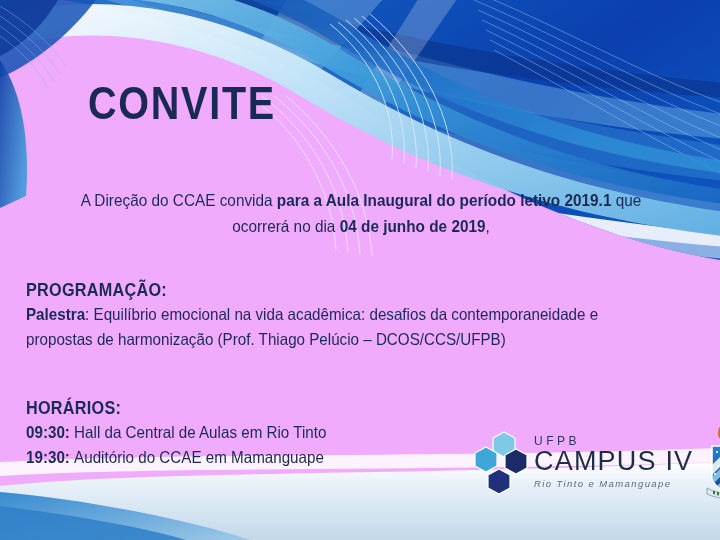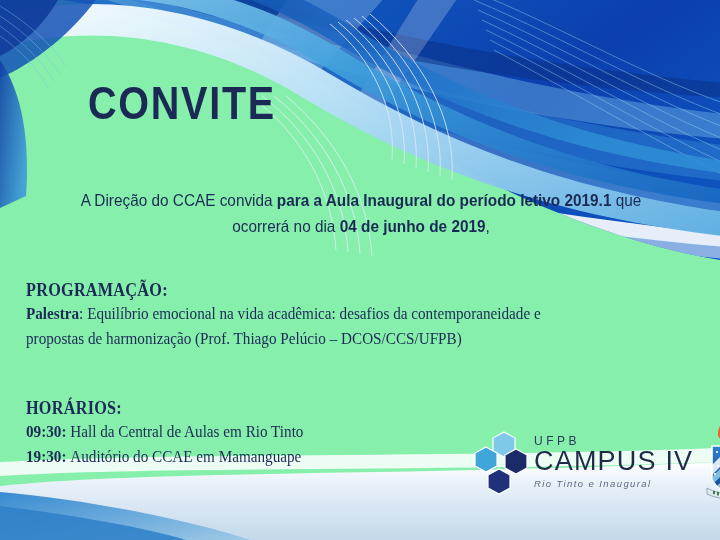--- a/index.html
+++ b/index.html
@@ -10,21 +10,21 @@
   }
   body {
     font-family: "Liberation Sans", sans-serif;
   }
 
   .poster {
     position: relative;
     width: 720px;
     height: 540px;
     overflow: hidden;
-    background: #86efac;
+    background: #f0abfc;
   }
 
   
   .bg-layer {
     position: absolute;
     inset: 0;
     width: 720px;
     height: 540px;
     pointer-events: none;
   }
@@ -62,21 +62,20 @@
     transform: scaleX(0.93);
     transform-origin: center top;
   }
   .intro b { font-weight: bold; }
 
   .section {
     position: absolute;
     left: 26px;
     color: #1b2a55;
     transform-origin: left top;
-    font-family: Liberation Serif, serif;
   }
 
   .sec-heading {
     font-size: 18px;
     font-weight: bold;
     letter-spacing: 0.3px;
     transform: scaleX(0.9);
     transform-origin: left center;
     line-height: 1.35;
   }
@@ -282,21 +281,21 @@
           <polygon points="30,3 41,9 41,22 30,28 19,22 19,9" fill="#7ec9e8"></polygon>
           <polygon points="12,18 23,24 23,37 12,43 1,37 1,24" fill="#3fa6da"></polygon>
           <polygon points="42,20 53,26 53,39 42,45 31,39 31,26" fill="#1b2a68"></polygon>
           <polygon points="25,40 36,46 36,59 25,65 14,59 14,46" fill="#21307a"></polygon>
         </g>
       </svg>
 
       <div class="logo-words">
         <div class="logo-ufpb">UFPB</div>
         <div class="logo-campus">CAMPUS IV</div>
-        <div class="logo-sub">Rio Tinto e Inaugural</div>
+        <div class="logo-sub">Rio Tinto e Mamanguape</div>
       </div>
 
       <svg class="crest" viewBox="0 0 62 80">
         <defs>
           <linearGradient id="shieldG" x1="0" y1="0" x2="0" y2="1">
             <stop offset="0%" stop-color="#2f7fd0"></stop>
             <stop offset="100%" stop-color="#10418f"></stop>
           </linearGradient>
           <clipPath id="shieldClip">
             <path d="M9,24 H53 V54 C53,64 42,70 31,74 C20,70 9,64 9,54 Z"></path>

